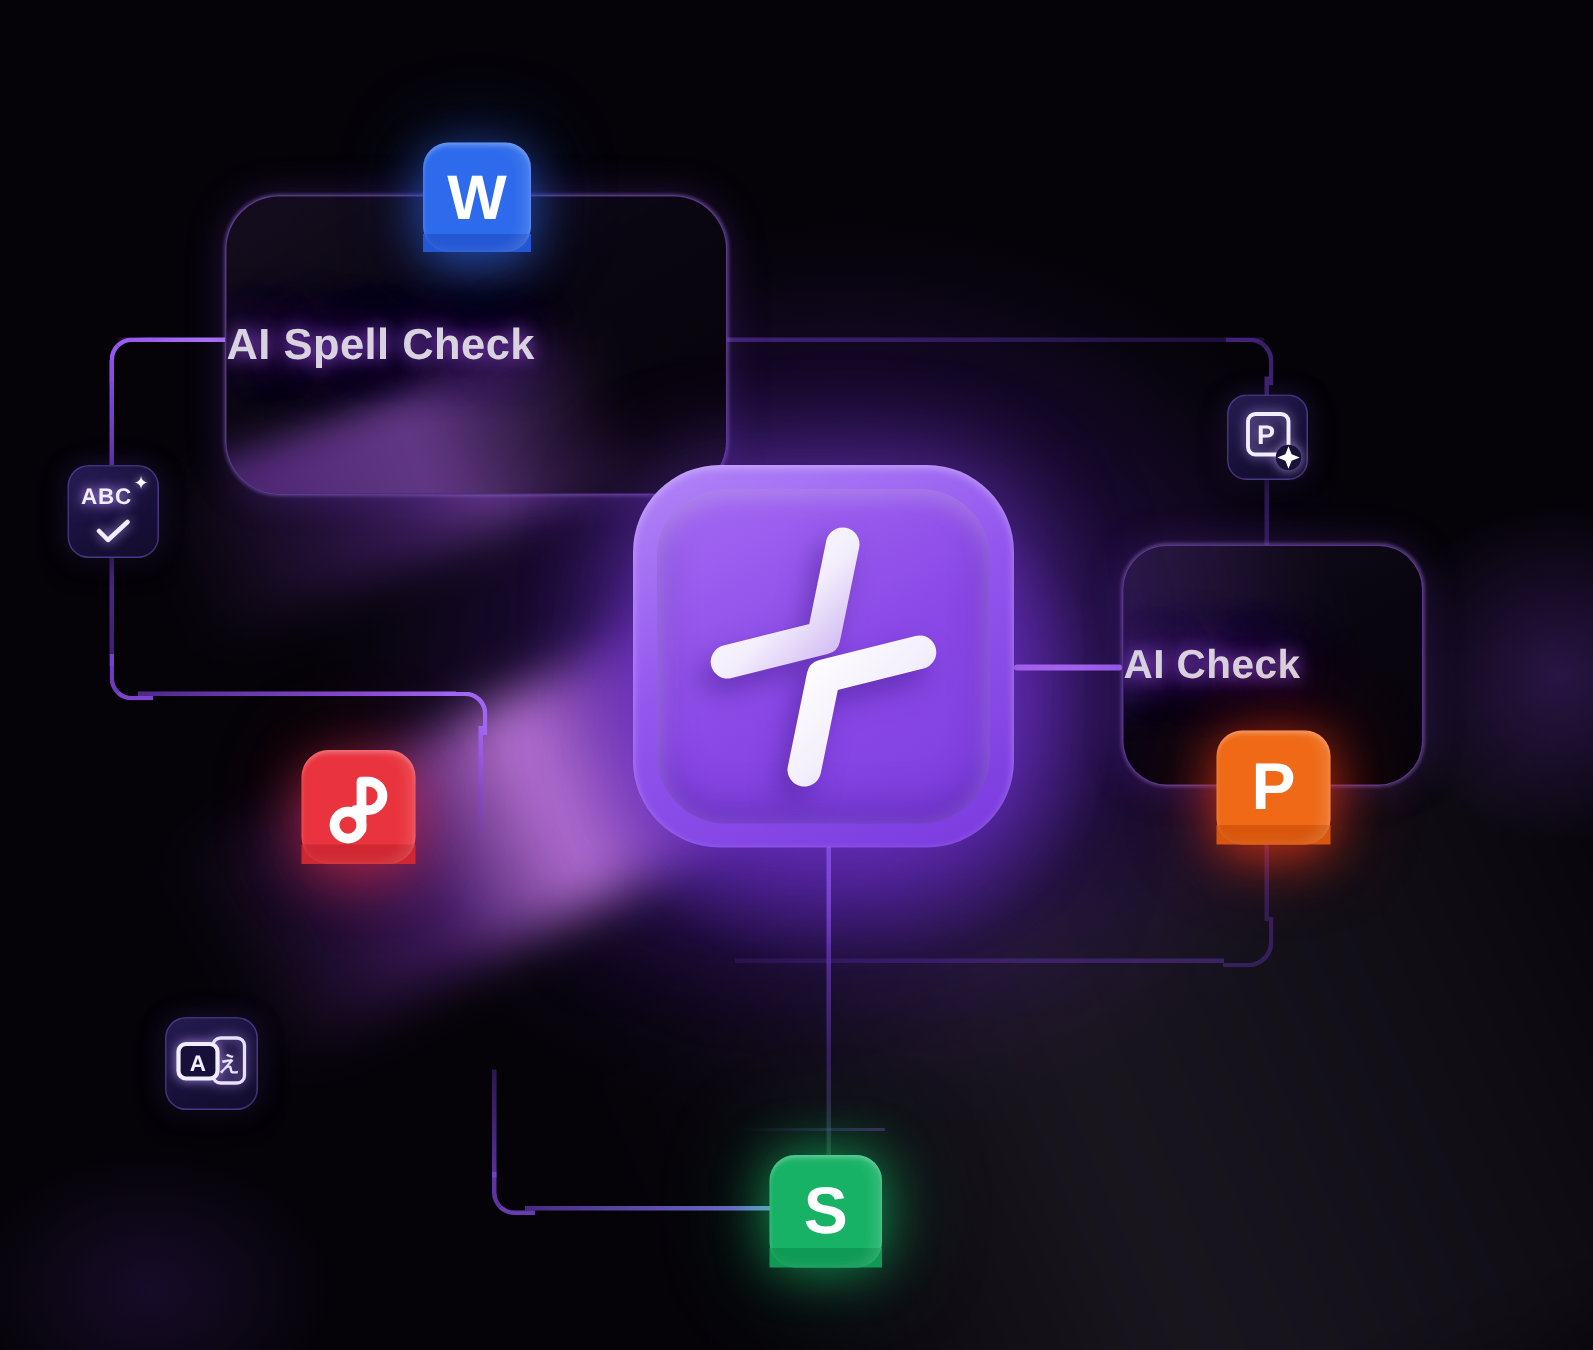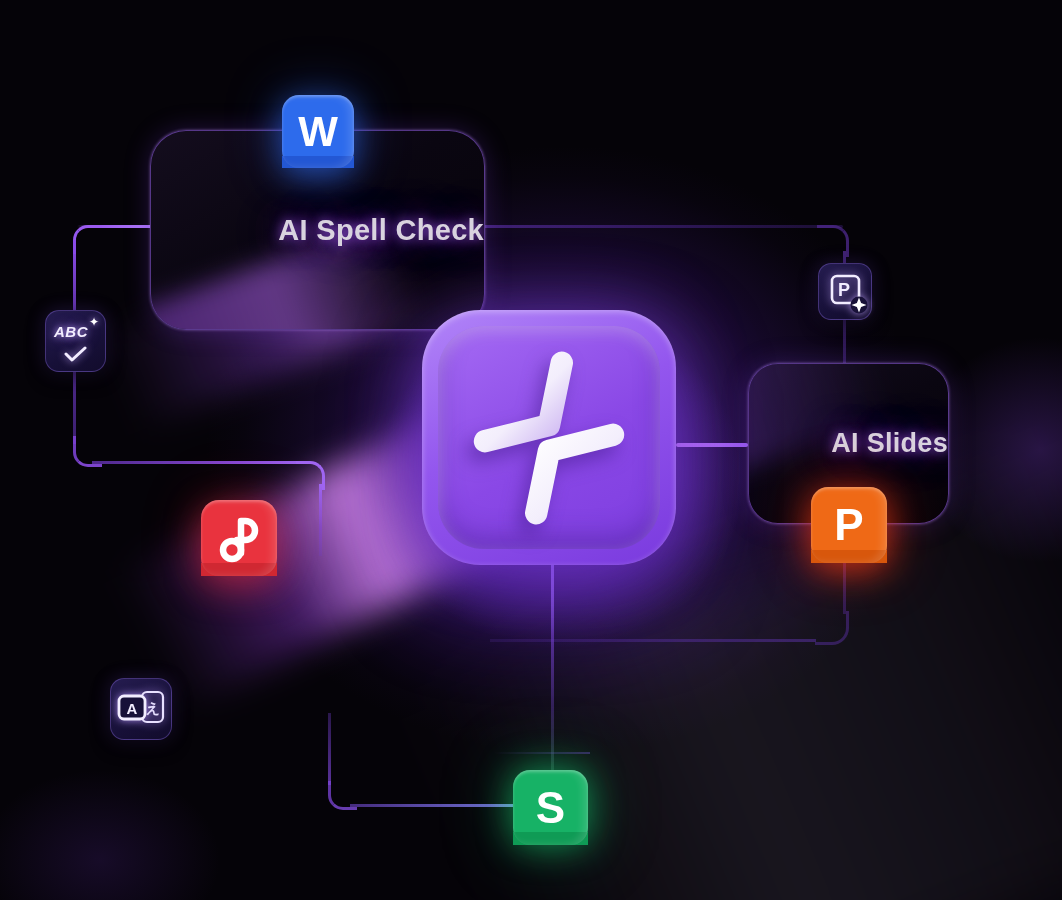--- a/index.html
+++ b/index.html
@@ -56,21 +56,21 @@
     background:linear-gradient(180deg,rgba(110,60,200,.35),rgba(125,70,215,.7));}
   .c-e-bl{left:328px;top:781px;width:26px;height:26px;border-left:3px solid rgba(125,70,215,.75);border-bottom:3px solid rgba(128,75,218,.8);border-bottom-left-radius:15px;}
   .e2{left:350px;top:804px;width:165px;height:3px;
     background:linear-gradient(90deg,rgba(112,70,205,.6),rgba(125,120,235,.85) 85%,rgba(140,160,245,.9));}
   .f1{left:494px;top:752px;width:96px;height:2px;background:linear-gradient(90deg,rgba(100,62,180,.0),rgba(105,66,190,.45));}
   
   .card{position:absolute;z-index:2;overflow:hidden;
     background:linear-gradient(150deg,#140d1e 0%,#0a0611 45%,#060308 100%);
     border:1.5px solid rgba(150,96,236,.55);
     box-shadow:0 0 26px rgba(122,62,222,.25),0 0 3px rgba(195,150,255,.55);
-    display:flex;align-items:center;justify-content:flex-end;}
+    display:flex;align-items:center;justify-content:flex-start;}
   .card-label{position:relative;z-index:2;font-weight:bold;color:#d9d3df;letter-spacing:.3px;
     text-shadow:0 0 12px rgba(170,92,250,.9),0 0 30px rgba(132,60,232,.6),0 0 55px rgba(120,50,220,.4);}
   .card-streak{position:absolute;pointer-events:none;filter:blur(12px);}
   .spell-card{left:150px;top:130px;width:333px;height:198px;border-radius:36px;}
   .spell-card .card-label{font-size:29px;}
   .spell-card .card-streak{left:-60px;bottom:-46px;width:360px;height:110px;transform:rotate(-20deg);
     background:linear-gradient(90deg,rgba(130,55,210,.45),rgba(185,105,250,.5) 55%,transparent 92%);}
   .slides-card{left:748px;top:363px;width:199px;height:159px;border-radius:30px;}
   .slides-card .card-label{font-size:27px;}
   .slides-card .card-streak{left:-40px;top:-40px;width:200px;height:120px;transform:rotate(-18deg);
@@ -99,21 +99,21 @@
   .badge-s .badge-letter{font-size:44px;}
   .badge-pdf{left:201px;top:500px;width:76px;height:76px;border-radius:18px;background:#e9333e;
     box-shadow:0 10px 34px rgba(232,44,66,.5),0 0 60px rgba(232,40,60,.3);}
   .badge-pdf .strip{background:#d02832;}
   
   .mini{position:absolute;z-index:3;border:1px solid rgba(124,96,205,.45);
     background:linear-gradient(150deg,#251c50 0%,#171038 60%,#120c2c 100%);
     box-shadow:0 6px 18px rgba(0,0,0,.55),0 0 18px rgba(110,70,210,.25);}
   .abc-icon{left:45px;top:310px;width:59px;height:60px;border-radius:14px;}
   .abc-text{position:absolute;left:8px;top:12px;font-size:15px;font-weight:bold;color:#f2edff;letter-spacing:.5px;
-    text-shadow:0 0 7px rgba(195,165,255,.95),0 0 14px rgba(150,100,250,.7);font-style:italic;}
+    text-shadow:0 0 7px rgba(195,165,255,.95),0 0 14px rgba(150,100,250,.7);}
   .abc-spark{position:absolute;right:6px;top:4px;font-size:12px;color:#fff;
     text-shadow:0 0 6px rgba(200,170,255,.95);}
   .abc-check{position:absolute;left:17px;top:34px;filter:drop-shadow(0 0 4px rgba(195,165,255,.9));}
   .psp-icon{left:818px;top:263px;width:52px;height:55px;border-radius:13px;}
   .psp-icon svg{position:absolute;left:0;top:0;filter:drop-shadow(0 0 4px rgba(195,165,255,.85));}
   .tr-icon{left:110px;top:678px;width:60px;height:60px;border-radius:14px;}
   .tr-icon svg{position:absolute;left:0;top:0;filter:drop-shadow(0 0 4px rgba(185,150,255,.85));}
   
   .logo{position:absolute;z-index:4;left:422px;top:310px;width:254px;height:255px;border-radius:58px;
     background:linear-gradient(155deg,#b286f8 0%,#9356ee 45%,#7a3ade 100%);
@@ -157,21 +157,21 @@
   <div class="line e2"></div>
   <div class="line f1"></div>
 
   <div class="card spell-card">
     <div class="card-streak"></div>
     <div class="card-label">AI Spell Check</div>
   </div>
 
   <div class="card slides-card">
     <div class="card-streak"></div>
-    <div class="card-label">AI Slides</div>
+    <div class="card-label">AI Check</div>
   </div>
 
 
   <div class="badge badge-w">
     <div class="strip"></div>
     <div class="edge"></div>
     <span class="badge-letter">W</span>
   </div>
 
   <div class="badge badge-pdf">

